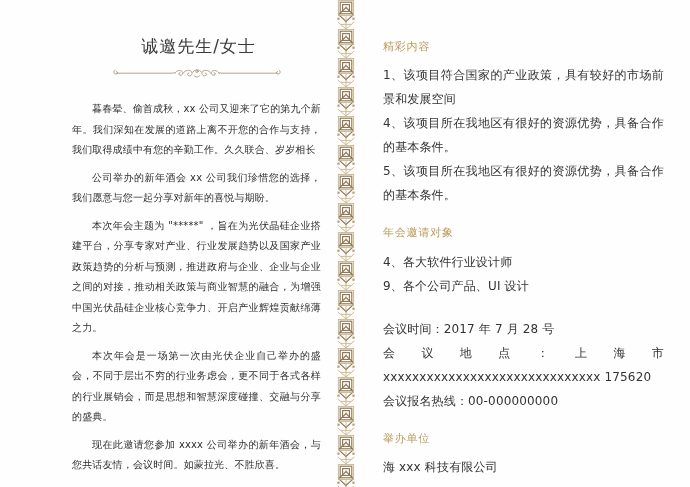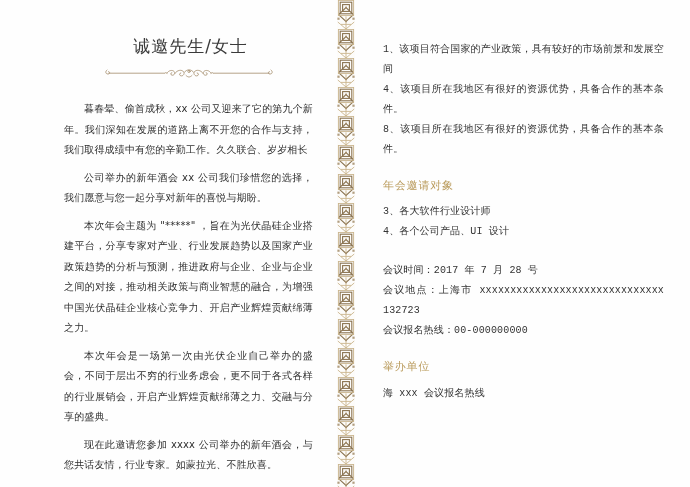--- a/index.html
+++ b/index.html
@@ -66,21 +66,21 @@
     width: 2px;
     height: 487px;
     background: rgba(150,126,92,0.45);
   }
   .band-edge.left  { left: 0; }
   .band-edge.right { right: 0; }
 
   
   .left-col {
     position: absolute;
-    left: 4px;
+    left: 12px;
     top: 0;
     width: 337px;
     height: 487px;
     padding: 36px 28px 16px 60px;
     box-sizing: border-box;
   }
 
   .letter-title {
     font-size: 17px;
     color: #3a3a3a;
@@ -134,28 +134,27 @@
     letter-spacing: 0.8px;
     line-height: 1.3;
   }
   .sec-block {
     margin-bottom: 19px;
   }
   .sec-block:last-child {
     margin-bottom: 8px;
   }
   .sec-line {
-    font-size: 10px;
+    font-size: 12px;
     line-height: 2.0;
     color: #333333;
     margin: 0;
     text-align: justify;
     text-justify: inter-ideograph;
     letter-spacing: 0.15px;
-    font-family: Liberation Mono, monospace;
   }
   .sec-line.wrapflow {
     line-height: 2.0;
   }
 </style>
 </head>
 <body>
 
 <div class="page">
 
@@ -178,22 +177,22 @@
         <circle cx="85" cy="6.4" r="1.15"></circle>
         <path d="M60.5 8.2 C61.4 7.4 62.2 7.4 63 8.2"></path>
         <path d="M109.5 8.2 C108.6 7.4 107.8 7.4 107 8.2"></path>
       </g>
     </svg>
 
     <div class="letter-body">
       <p class="indent">暮春晕、偷首成秋，xx 公司又迎来了它的第九个新年。我们深知在发展的道路上离不开您的合作与支持，我们取得成绩中有您的辛勤工作。久久联合、岁岁相长</p>
       <p class="indent">公司举办的新年酒会 xx 公司我们珍惜您的选择，我们愿意与您一起分享对新年的喜悦与期盼。</p>
       <p class="indent">本次年会主题为 "*****" ，旨在为光伏晶硅企业搭建平台，分享专家对产业、行业发展趋势以及国家产业政策趋势的分析与预测，推进政府与企业、企业与企业之间的对接，推动相关政策与商业智慧的融合，为增强中国光伏晶硅企业核心竞争力、开启产业辉煌贡献绵薄之力。</p>
-      <p class="indent">本次年会是一场第一次由光伏企业自己举办的盛会，不同于层出不穷的行业务虑会，更不同于各式各样的行业展销会，开启产业辉煌贡献绵薄之力、交融与分享的盛典。</p>
-      <p class="indent">现在此邀请您参加 xxxx 公司举办的新年酒会，与您共话友情，行业专家。如蒙拉光、不胜欣喜。</p>
+      <p class="indent">本次年会是一场第一次由光伏企业自己举办的盛会，不同于层出不穷的行业务虑会，更不同于各式各样的行业展销会，而是思想和智慧深度碰撞、交融与分享的盛典。</p>
+      <p class="indent">现在此邀请您参加 xxxx 公司举办的新年酒会，与您共话友情，会议时间。如蒙拉光、不胜欣喜。</p>
     </div>
   </div>
 
   <div class="divider-band">
     <div class="band-edge left"></div>
     <div class="band-edge right"></div>
     <svg class="band-chain" viewBox="0 0 18 487" preserveAspectRatio="none">
       <defs>
         <pattern id="chainlink" x="0" y="0" width="18" height="29" patternUnits="userSpaceOnUse">
           <rect x="0" y="0" width="18" height="29" fill="#fdfcfa"></rect>
@@ -217,36 +216,37 @@
           </g>
         </pattern>
       </defs>
       <rect x="0" y="0" width="18" height="487" fill="url(#chainlink)"></rect>
     </svg>
   </div>
 
   <div class="right-col">
 
     <div class="sec-block">
+      <h2 class="sec-heading">精彩内容</h2>
       <p class="sec-line">1、该项目符合国家的产业政策，具有较好的市场前景和发展空间</p>
       <p class="sec-line">4、该项目所在我地区有很好的资源优势，具备合作的基本条件。</p>
-      <p class="sec-line">8、该项目所在我地区有很好的资源优势，具备合作的基本条件。</p>
+      <p class="sec-line">5、该项目所在我地区有很好的资源优势，具备合作的基本条件。</p>
     </div>
 
     <div class="sec-block">
       <h2 class="sec-heading">年会邀请对象</h2>
-      <p class="sec-line">3、各大软件行业设计师</p>
-      <p class="sec-line">4、各个公司产品、UI 设计</p>
+      <p class="sec-line">4、各大软件行业设计师</p>
+      <p class="sec-line">9、各个公司产品、UI 设计</p>
     </div>
 
     <div class="sec-block">
       <p class="sec-line">会议时间：2017 年 7 月 28 号</p>
-      <p class="sec-line">会议地点：上海市 xxxxxxxxxxxxxxxxxxxxxxxxxxxxxx 132723</p>
+      <p class="sec-line">会议地点：上海市 xxxxxxxxxxxxxxxxxxxxxxxxxxxxxx 175620</p>
       <p class="sec-line">会议报名热线：00-000000000</p>
     </div>
 
     <div class="sec-block">
       <h2 class="sec-heading">举办单位</h2>
-      <p class="sec-line">海 xxx 会议报名热线</p>
+      <p class="sec-line">海 xxx 科技有限公司</p>
     </div>
 
   </div>
 </div>
 
 </body></html>

